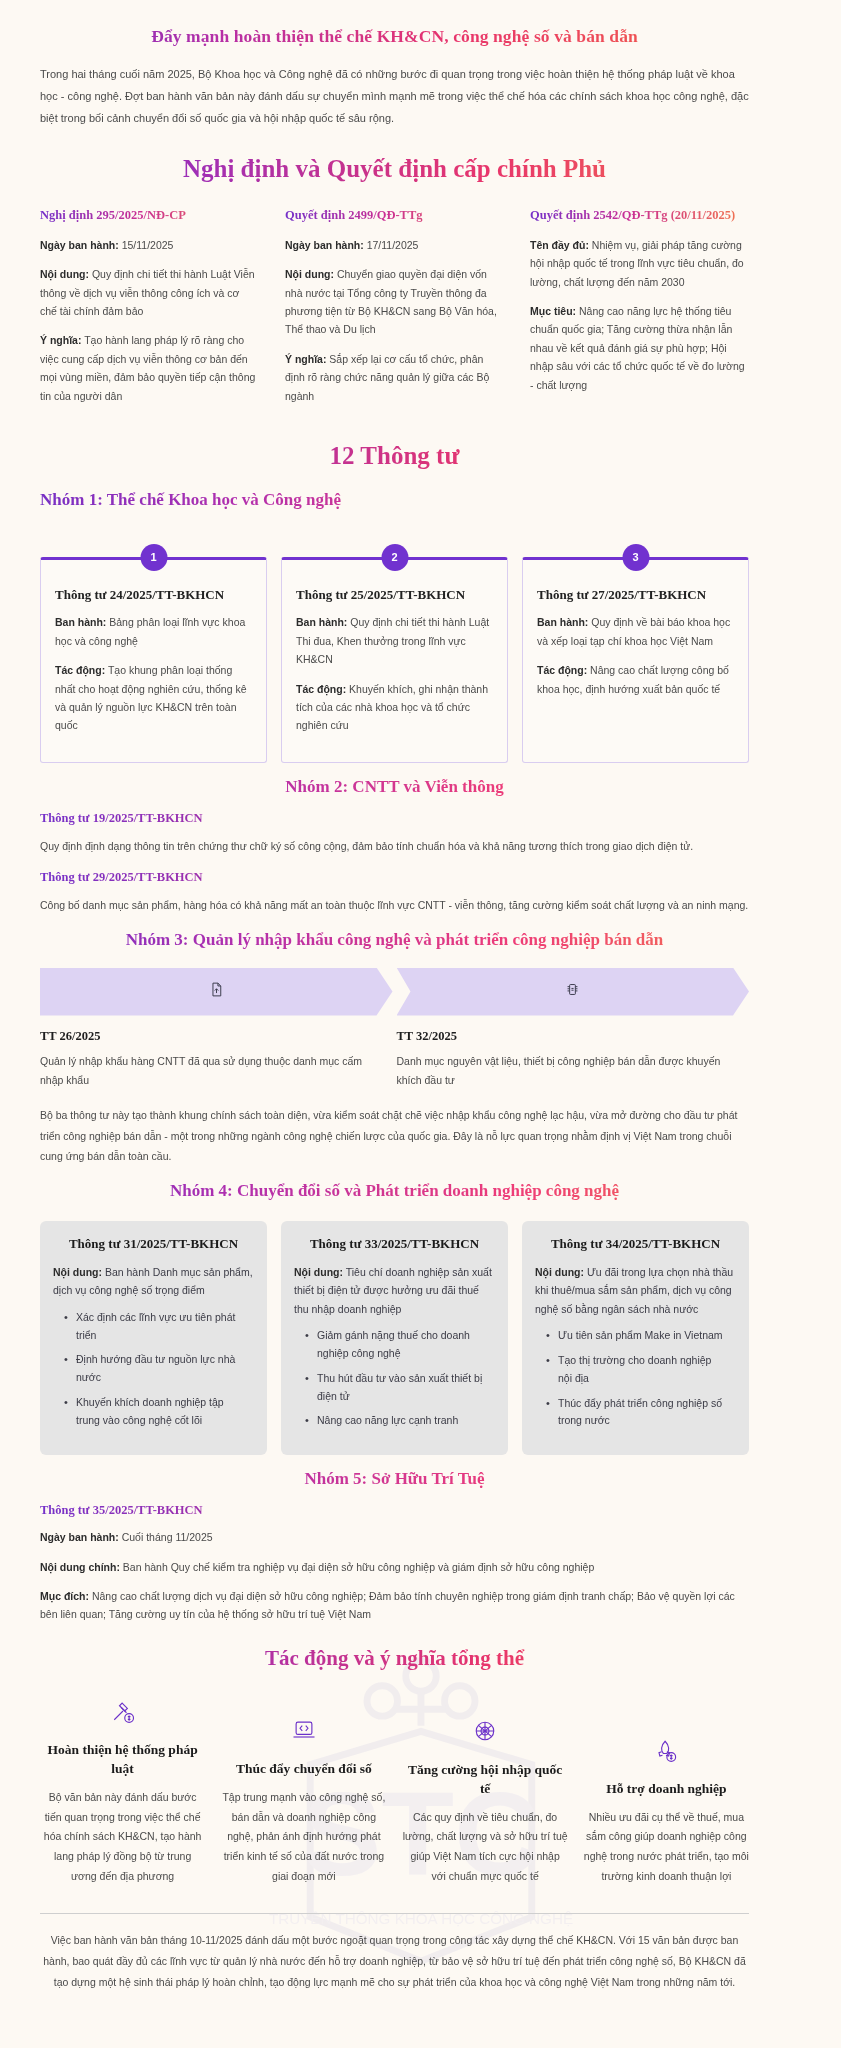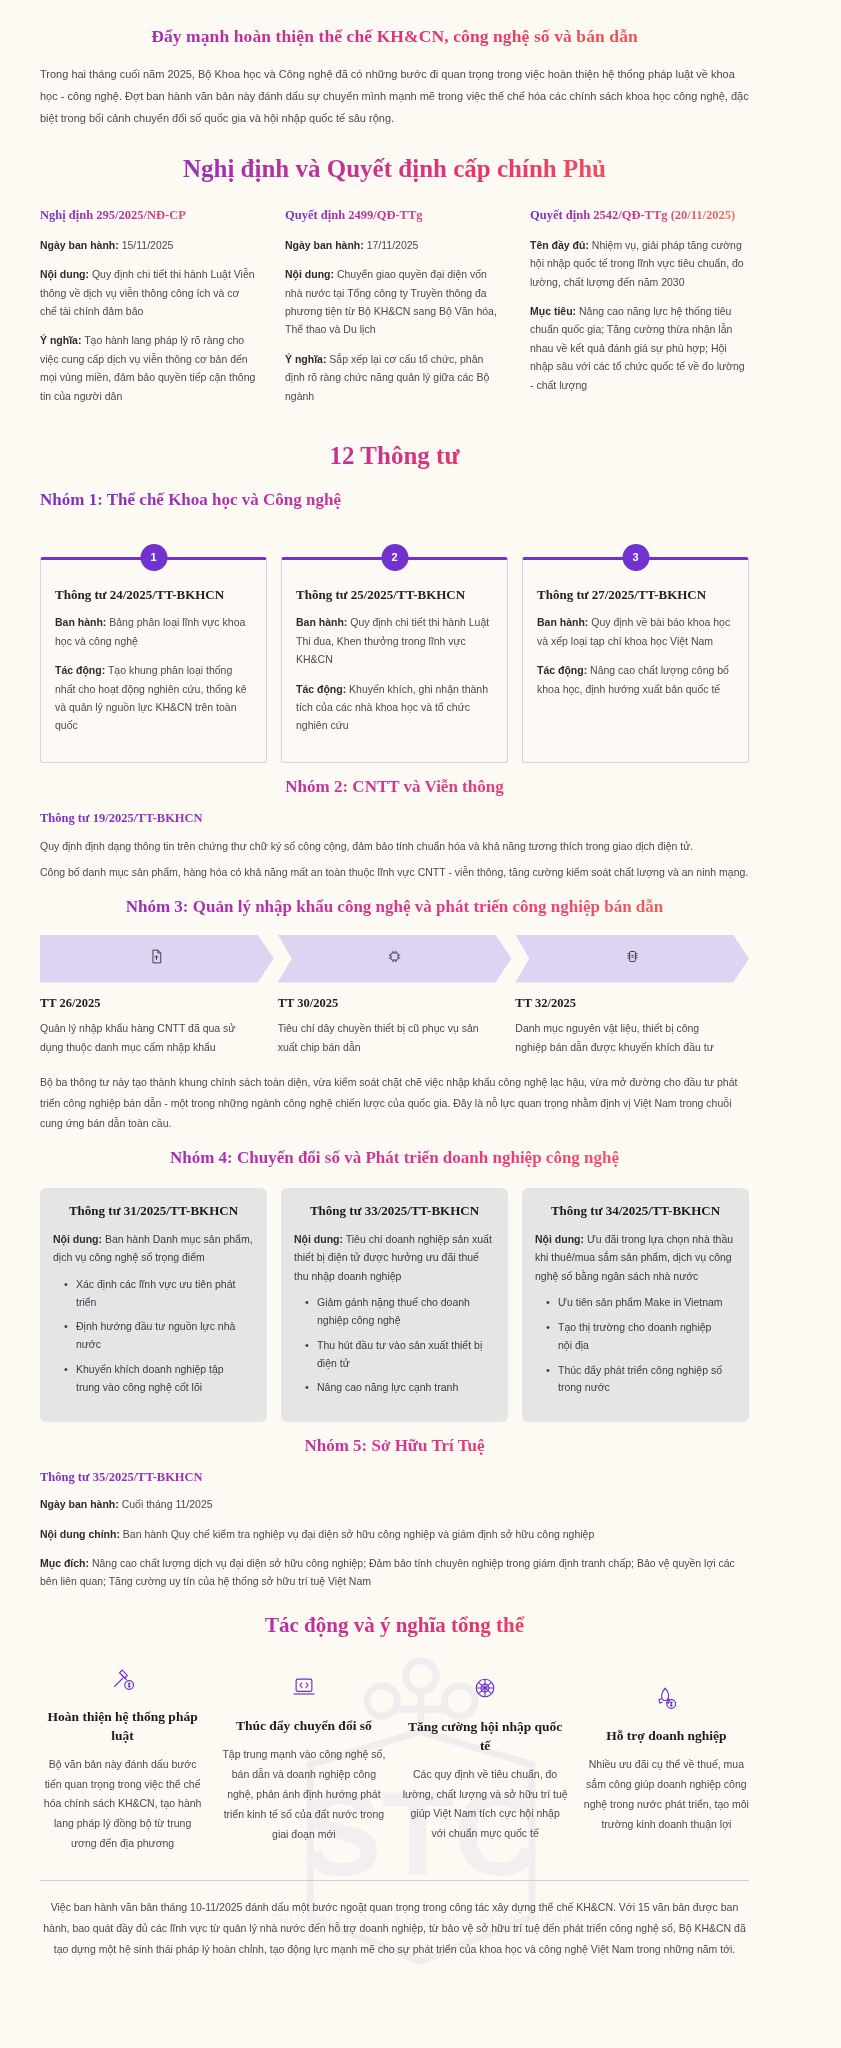--- a/index.html
+++ b/index.html
@@ -222,21 +222,21 @@
   .pcard li::before {
     content: "•";
     position: absolute;
     left: 2px;
     top: -1px;
     color: #3b3b46;
     font-size: 11px;
   }
 
   
-  .impact-row { display: flex; gap: 16px; padding: 10px 40px 0 40px; align-items: center; }
+  .impact-row { display: flex; gap: 16px; padding: 10px 40px 0 40px; align-items: flex-end; }
   .impact-col { flex: 1 1 0; min-width: 0; text-align: center; }
   .impact-icon { height: 40px; display: flex; align-items: center; justify-content: center; margin-bottom: 10px; }
   .impact-icon svg { width: 28px; height: 28px; stroke: #6b30c9; fill: none; stroke-width: 1.3; }
   .impact-title {
     font-family: "Liberation Serif", serif;
     font-weight: bold;
     font-size: 13.5px;
     color: #1b1b1b;
     line-height: 1.4;
     margin-bottom: 9px;
@@ -318,20 +318,21 @@
       <h4>Thông tư 27/2025/TT-BKHCN</h4>
       <p class="kv"><b>Ban hành:</b> <span>Quy định về bài báo khoa học và xếp loại tạp chí khoa học Việt Nam</span></p>
       <p class="kv"><b>Tác động:</b> <span>Nâng cao chất lượng công bố khoa học, định hướng xuất bản quốc tế</span></p>
     </div>
   </div>
 
   <div class="h-group center">Nhóm 2: CNTT và Viễn thông</div>
   <div class="tt-block">
     <div class="tt-name">Thông tư 19/2025/TT-BKHCN</div>
     <p class="tt-body">Quy định định dạng thông tin trên chứng thư chữ ký số công cộng, đảm bảo tính chuẩn hóa và khả năng tương thích trong giao dịch điện tử.</p>
+    <div class="tt-name">Thông tư 29/2025/TT-BKHCN</div>
     <p class="tt-body">Công bố danh mục sản phẩm, hàng hóa có khả năng mất an toàn thuộc lĩnh vực CNTT - viễn thông, tăng cường kiểm soát chất lượng và an ninh mạng.</p>
   </div>
 
   <div class="h-group center">Nhóm 3: Quản lý nhập khẩu công nghệ và phát triển công nghiệp bán dẫn</div>
   <div class="chev-row">
     <div class="chev-col">
       <div class="chev">
         <span>
           <svg viewBox="0 0 24 24">
               <path d="M7 3h7l4 4v14H7z"></path>
@@ -341,32 +342,20 @@
             </svg>
         </span>
       </div>
       <div class="chev-title">TT 26/2025</div>
       <p class="chev-text">Quản lý nhập khẩu hàng CNTT đã qua sử dụng thuộc danh mục cấm nhập khẩu</p>
     </div>
     <div class="chev-col">
       <div class="chev">
         <span>
           <svg viewBox="0 0 24 24">
-              <rect x="7" y="7" width="10" height="10" rx="2"></rect>
-              <path d="M10 4v3M14 4v3M10 17v3M14 17v3M4 10h3M4 14h3M17 10h3M17 14h3"></path>
-            </svg>
-        </span>
-      </div>
-      <div class="chev-title">TT 30/2025</div>
-      <p class="chev-text">Tiêu chí dây chuyền thiết bị cũ phục vụ sản xuất chip bán dẫn</p>
-    </div>
-    <div class="chev-col">
-      <div class="chev">
-        <span>
-          <svg viewBox="0 0 24 24">
               <rect x="8" y="5" width="8" height="14" rx="1"></rect>
               <path d="M5 8h3M5 11h3M5 14h3M16 8h3M16 11h3M16 14h3"></path>
               <path d="M10.5 10.5h3M10.5 13h3"></path>
             </svg>
         </span>
       </div>
       <div class="chev-title">TT 32/2025</div>
       <p class="chev-text">Danh mục nguyên vật liệu, thiết bị công nghiệp bán dẫn được khuyến khích đầu tư</p>
     </div>
   </div>

